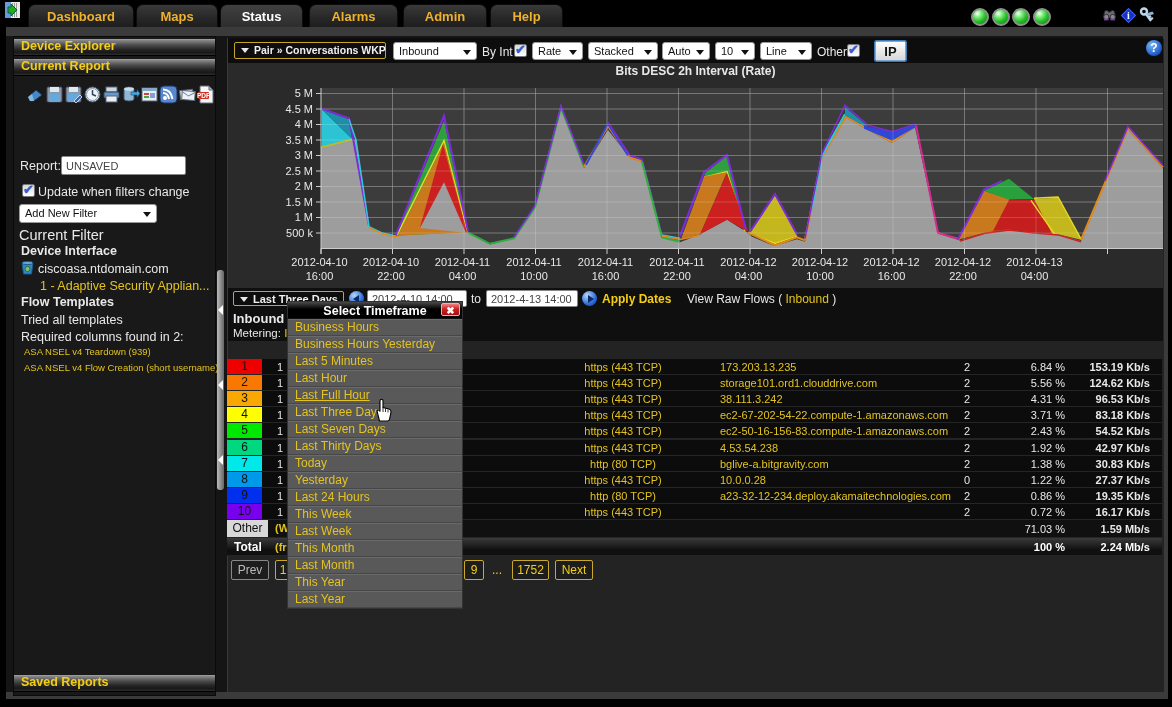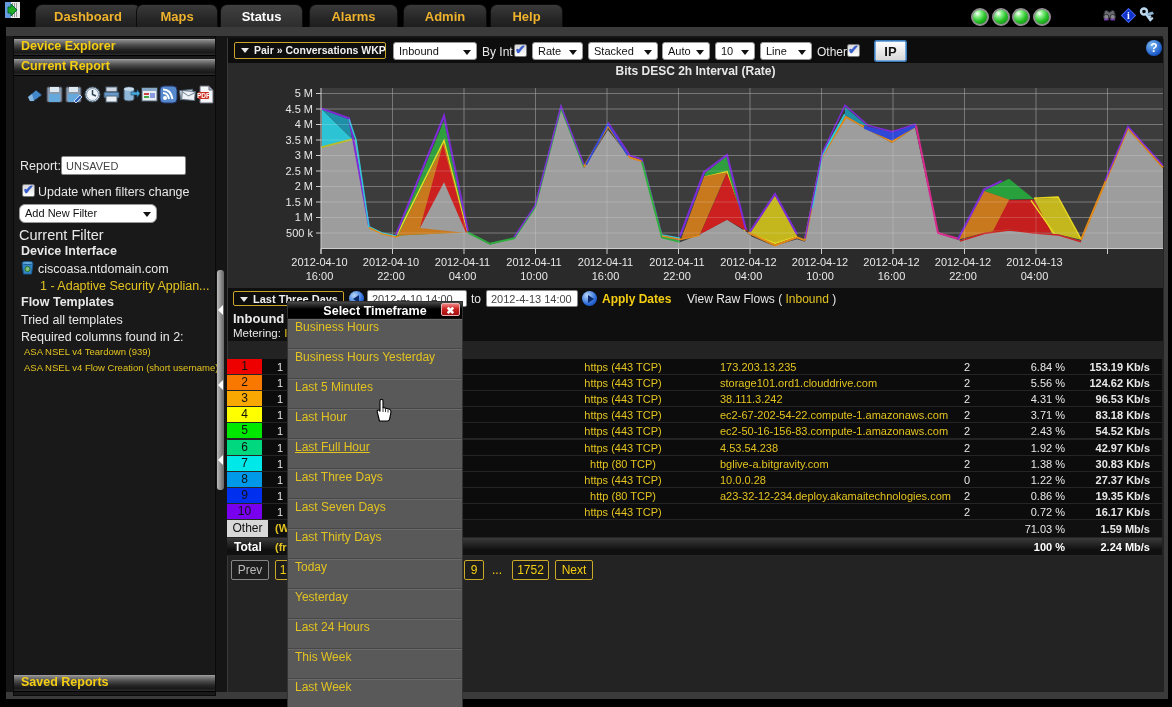--- a/index.html
+++ b/index.html
@@ -54,41 +54,41 @@
 .row .pct { position:absolute; left:770px; width:68px; text-align:right; }
 .row .rate { position:absolute; left:845px; width:78px; text-align:right; font-weight:bold; }
 
 #popup { position:absolute; left:287px; top:301px; width:176px; }
 #ptitle { height:18px; background:linear-gradient(#4a4a4a,#000 45%,#000); color:#fff;
   font-size:12.5px; font-weight:bold; text-align:center; line-height:18px;
   border:1px solid #333; border-bottom:1px solid #111; }
 #px { position:absolute; right:3px; top:2px; width:19px; height:13px;
   background:linear-gradient(#f08080,#cc2222 45%,#a01010); border:1px solid #e8b0b0; border-radius:2px;
   color:#fff; font-size:10px; font-weight:bold; text-align:center; line-height:13px; }
-.pitem { height:30px; background:#595959; border-bottom:1px solid #474747;
+.pitem { height:17px; background:#595959; border-bottom:1px solid #474747;
   box-shadow:inset 0 1px 0 #6a6a6a; color:#e3c321; font-size:12px; line-height:17px; padding-left:7px; }
 #plist { border-left:1px solid #333; border-right:1px solid #333; border-bottom:1px solid #333; }
 
 .orb { position:absolute; top:8px; width:18px; height:18px; border-radius:50%;
   background:radial-gradient(circle at 32% 26%, #ffffff 0%, #8df08d 22%, #27c227 55%, #0c700c 100%);
   border:2px solid #909090; }
 </style>
 </head>
 <body>
 <div id="page">
 
   <svg class="abs" style="left:5px;top:2px" width="15" height="16" viewBox="0 0 15 16">
       <rect x="0" y="0" width="15" height="16" fill="#e8e8e8"></rect>
       <rect x="0" y="0" width="6" height="16" fill="#6699dd"></rect>
       <rect x="7" y="1" width="1" height="14" fill="#999"></rect>
       <rect x="9" y="1" width="1" height="14" fill="#999"></rect>
       <rect x="11" y="1" width="1" height="14" fill="#999"></rect>
       <path d="M4 8 L10 2 L10 5 L13 5 L13 11 L10 11 L10 14 Z" fill="#22aa22" stroke="#063" stroke-width="1" transform="rotate(180 8 8)"></path>
     </svg>
-  <div class="tab" style="left:35px;width:106px;">Dashboard</div>
+  <div class="tab" style="left:28px;width:106px;">Dashboard</div>
   <div class="tab" style="left:136px;width:82px;">Maps</div>
   <div class="tab on" style="left:220px;width:83px;">Status</div>
   <div class="tab" style="left:309px;width:89px;">Alarms</div>
   <div class="tab" style="left:403px;width:84px;">Admin</div>
   <div class="tab" style="left:490px;width:73px;">Help</div>
   <div class="orb" style="left:971px"></div>
   <div class="orb" style="left:992px"></div>
   <div class="orb" style="left:1012px"></div>
   <div class="orb" style="left:1033px"></div>
   <svg class="abs" style="left:1102px;top:9px" width="15" height="12" viewBox="0 0 15 12">
@@ -163,21 +163,21 @@
 <svg class="abs" style="left:183px;top:48px" width="19" height="19" viewBox="0 0 19 19">
         <path d="M3 1 L12 1 L16 5 L16 18 L3 18 Z" fill="#f4f6f8" stroke="#667"></path>
         <path d="M12 1 L12 5 L16 5 Z" fill="#aab8c4" stroke="#667"></path>
         <rect x="1" y="7" width="11" height="7" rx="1" fill="#cc3322"></rect>
         <text x="6.5" y="12.8" font-size="6.5" fill="#fff" text-anchor="middle" font-family="Liberation Sans,sans-serif" font-weight="bold">PDF</text>
       </svg>
     <div class="lbl white" style="left:6px;top:122px;font-size:12.5px;">Report:</div>
     <input class="txt abs" style="left: 47px; top: 119px; width: 125px; height: 19px;" value="UNSAVED" readonly="">
     <div class="cb" style="left:8px;top:147px;"></div>
     <div class="lbl white" style="left:24px;top:148px;font-size:12.5px;">Update when filters change</div>
-    <div class="sel" style="left:5px;top:167px;width:138px;height:19px;border-radius:6px;">Add New Filter<span class="ar"></span></div>
+    <div class="sel" style="left:5px;top:167px;width:138px;height:19px;">Add New Filter<span class="ar"></span></div>
     <div class="lbl white" style="left:5px;top:190px;font-size:14.5px;font-weight:normal;">Current Filter</div>
     <div class="lbl white" style="left:7px;top:207px;font-size:12.5px;font-weight:bold;">Device Interface</div>
     <svg class="abs" style="left:7px;top:224px" width="13" height="14" viewBox="0 0 13 14">
         <path d="M1 2 L12 2 L10.5 13 L2.5 13 Z" fill="#3388cc" stroke="#1a5a8a"></path>
         <ellipse cx="6.5" cy="2" rx="5.5" ry="1.6" fill="#66aadd" stroke="#1a5a8a"></ellipse>
         <circle cx="6.5" cy="8" r="2.6" fill="#7ac07a" stroke="#2a6a2a"></circle>
       </svg>
     <div class="lbl white" style="left:24px;top:225px;font-size:12.5px;">ciscoasa.ntdomain.com</div>
     <div class="lbl" style="left:26px;top:242px;font-size:12.5px;color:#e3c321;">1 - Adaptive Security Applian...</div>
     <div class="lbl white" style="left:7px;top:258px;font-size:12.5px;font-weight:bold;">Flow Templates</div>

